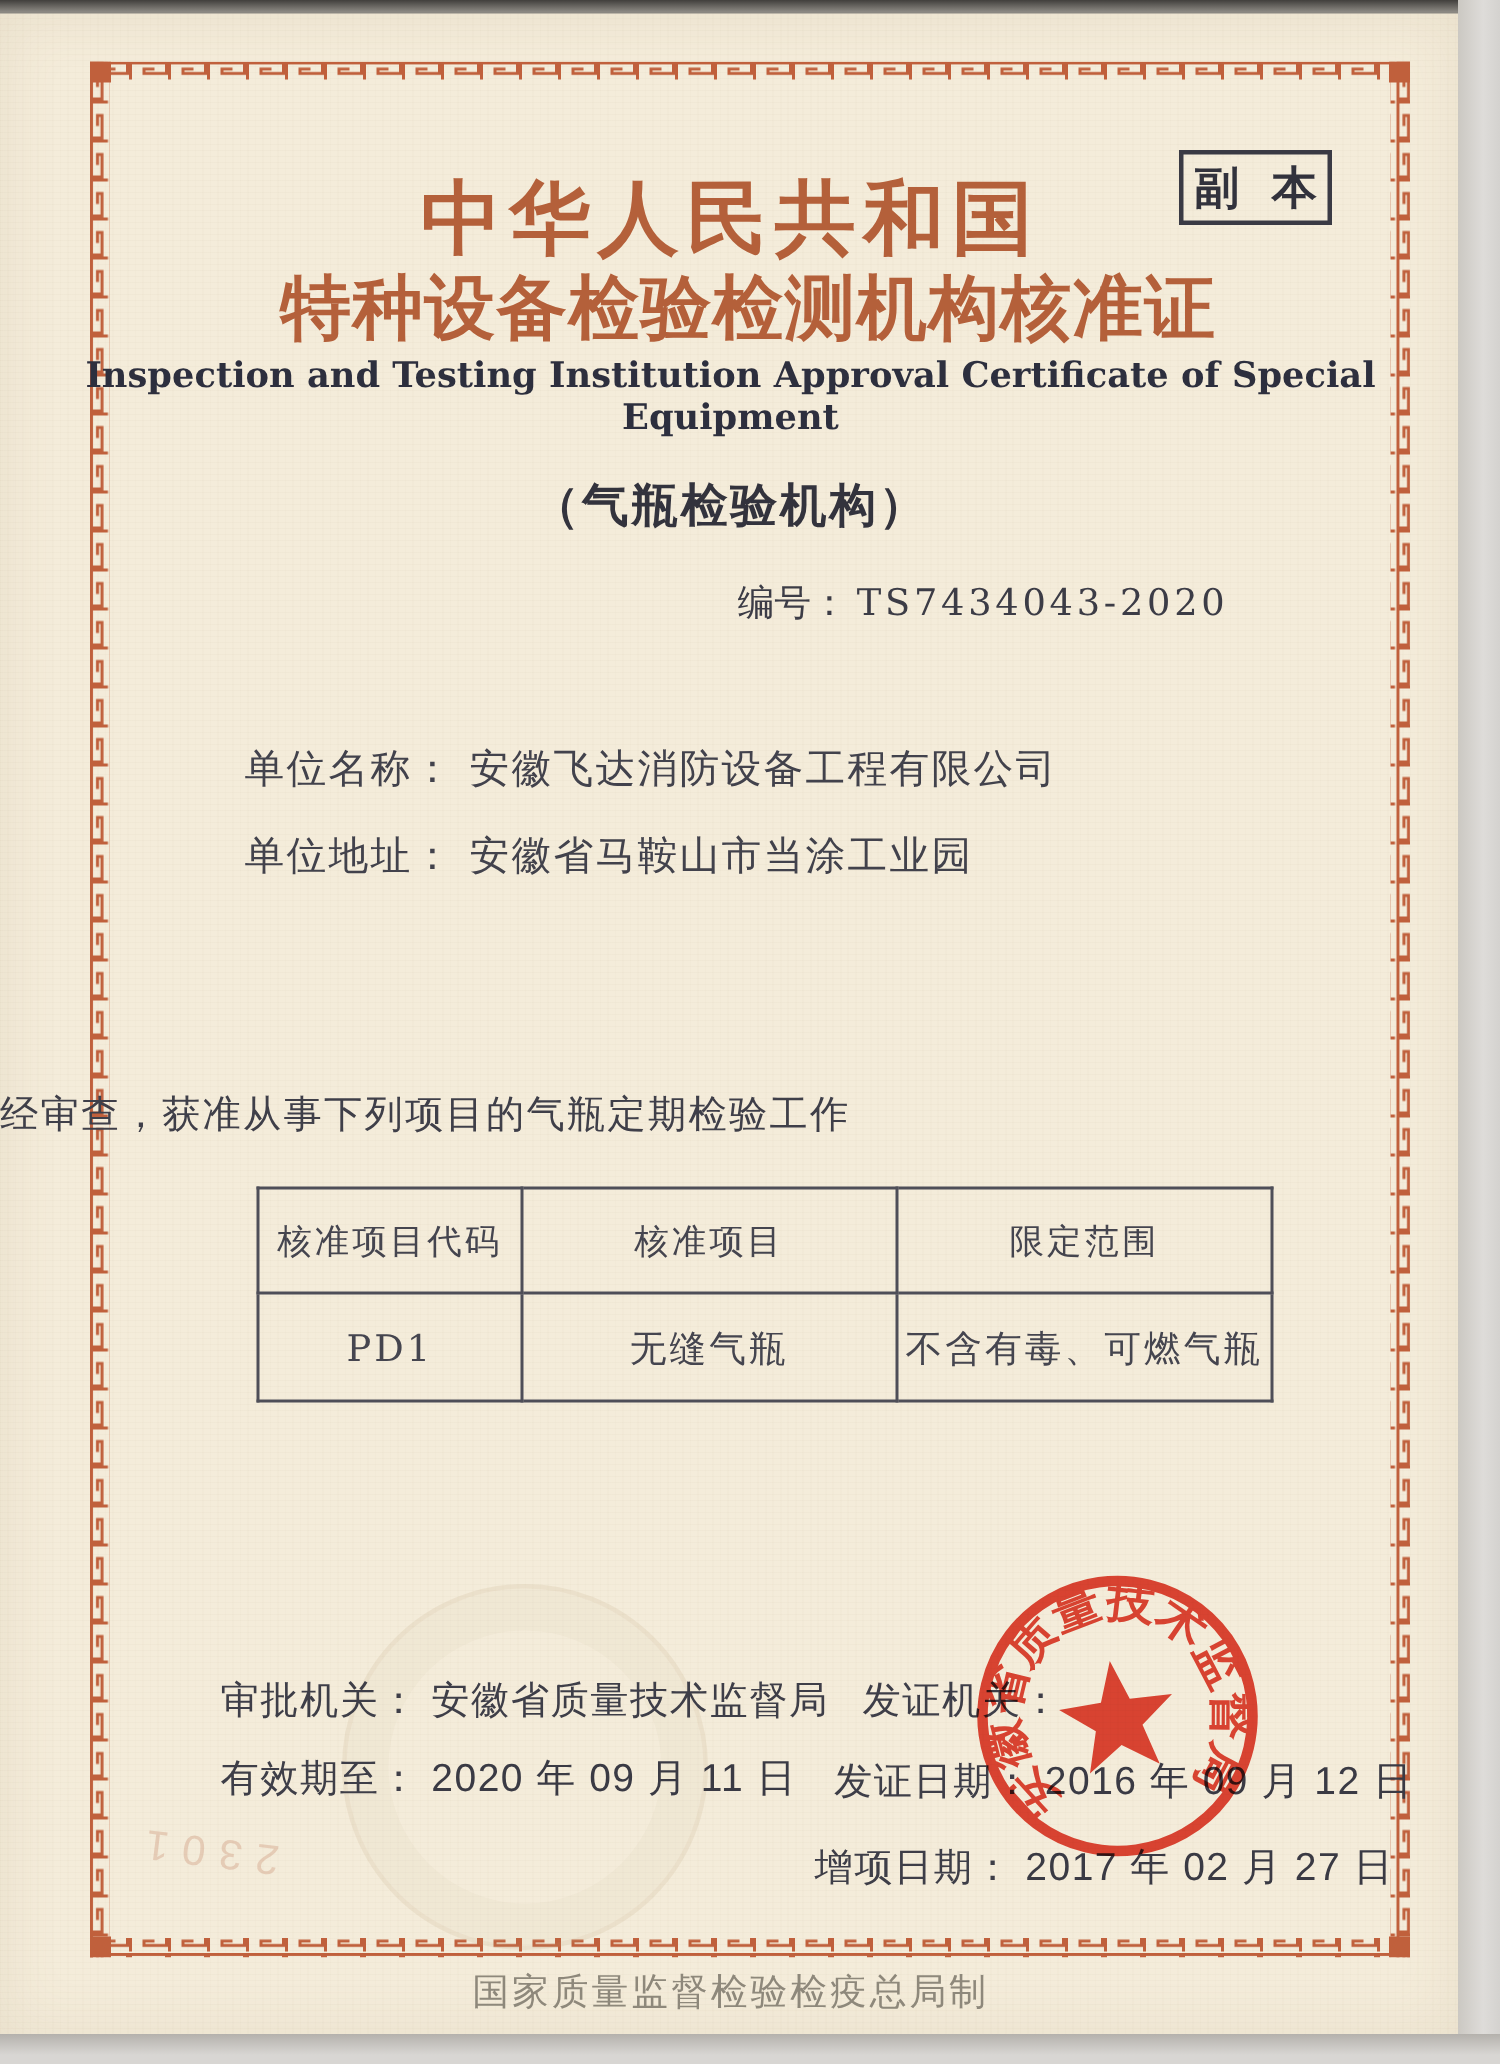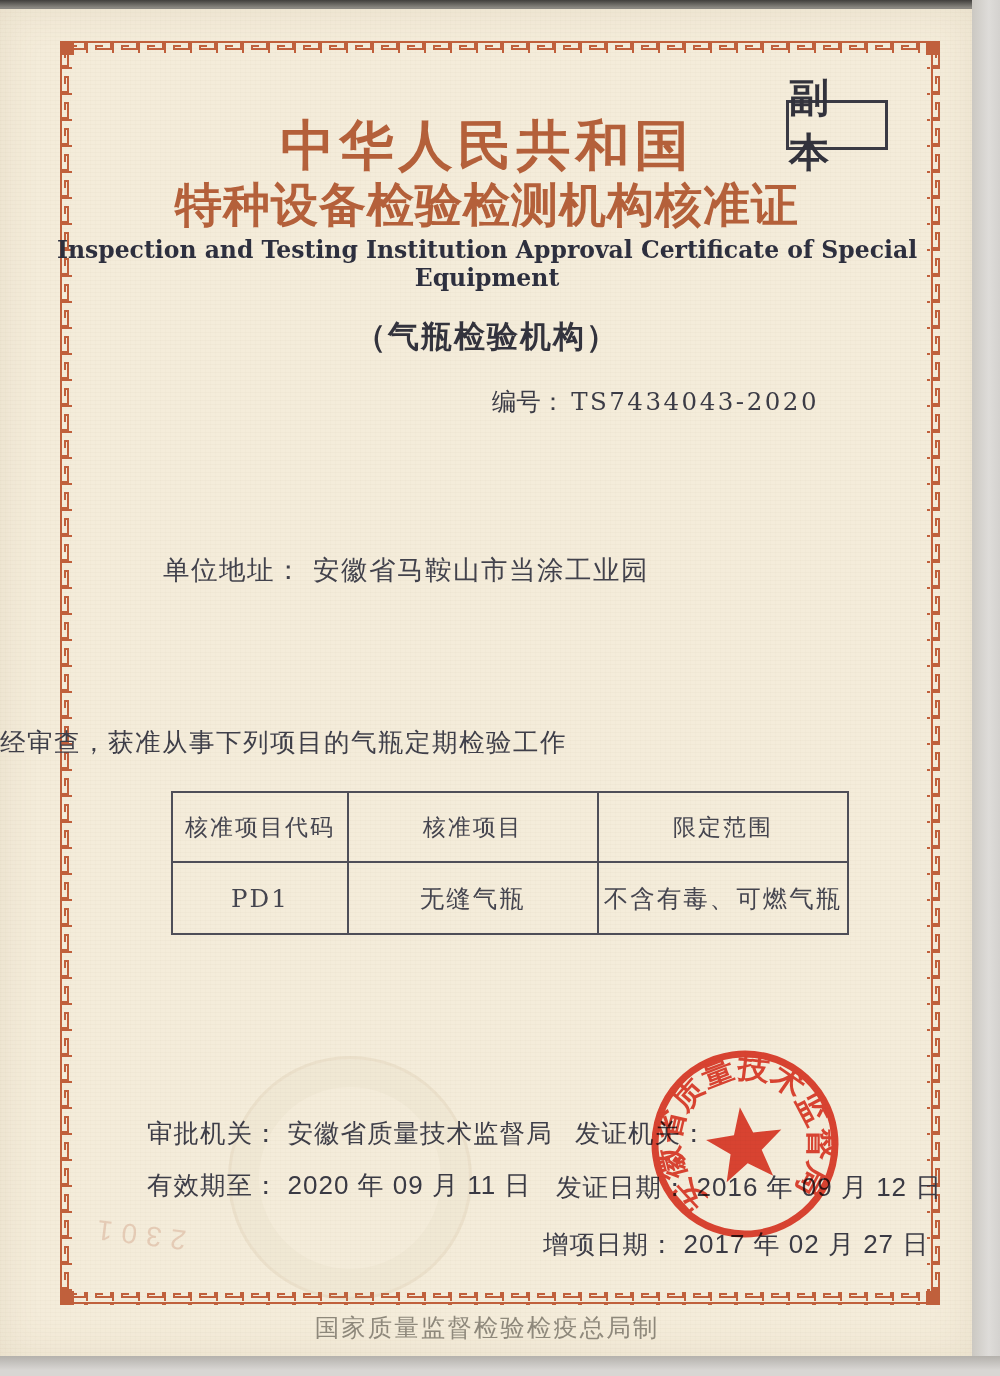--- a/index.html
+++ b/index.html
@@ -20,26 +20,26 @@
     background:
       repeating-linear-gradient(180deg, rgba(140,110,70,.03) 0 1px, rgba(0,0,0,0) 1px 4px),
       repeating-linear-gradient(90deg, rgba(140,110,70,.018) 0 1px, rgba(0,0,0,0) 1px 5px),
       #f4ecda;
     box-shadow:inset 0 0 40px rgba(150,120,80,.12); }
 
   .border-svg { position:absolute; left:60px; top:33px; }
 
   .copy-badge { position:absolute; left:786px; top:92px; width:102px; height:50px;
     border:3px solid #3a3a44; display:flex; align-items:center; justify-content:center;
-    font-size:40px; font-weight:bold; color:#32323c; }
+    font-size:30px; font-weight:bold; color:#32323c; }
   .copy-badge span { letter-spacing:.72em; margin-right:-.72em; }
 
   .title-cn-1 { position:absolute; left:0; top:102px; width:974px; text-align:center;
     font-size:54px; font-weight:bold; letter-spacing:5px; color:#b4603a; }
-  .title-cn-2 { position:absolute; left:0; top:166px; width:974px; text-align:center;
+  .title-cn-2 { position:absolute; left:12px; top:166px; width:974px; text-align:center;
     font-size:47px; font-weight:bold; letter-spacing:1px; color:#b4603a; }
   .title-en-1 { position:absolute; left:0; top:228px; width:974px; text-align:center;
     font-size:23.5px; font-weight:bold; color:#2d2f3e; }
   .title-en-2 { position:absolute; left:0; top:260px; width:974px; text-align:center;
     font-size:22.5px; font-weight:bold; color:#2d2f3e; }
   .subtitle { position:absolute; left:0; top:308px; width:974px; text-align:center;
     font-size:31px; font-weight:600; letter-spacing:2px; color:#33333d; }
 
   .cert-no { position:absolute; top:377px; right:155px; font-size:24.5px; color:#3c3c46; }
   .cert-no .num { letter-spacing:2.5px; margin-left:6px; }
@@ -118,20 +118,23 @@
 
     <div class="title-cn-1">中华人民共和国</div>
     <div class="title-cn-2">特种设备检验检测机构核准证</div>
     <div class="title-en-1">Inspection and Testing Institution Approval Certificate of Special Equipment</div>
     <div class="subtitle">（气瓶检验机构）</div>
 
     <div class="cert-no">
       <span>编号：</span><span class="num">TS7434043-2020</span>
     </div>
 
+    <div class="field field-name">
+      <span class="flabel">单位名称：</span><span>安徽飞达消防设备工程有限公司</span>
+    </div>
     <div class="field field-addr">
       <span class="flabel">单位地址：</span><span>安徽省马鞍山市当涂工业园</span>
     </div>
 
     <div class="statement">经审查，获准从事下列项目的气瓶定期检验工作</div>
 
     <table class="approval-table">
       <thead>
         <tr>
           <th class="col-code">核准项目代码</th>

